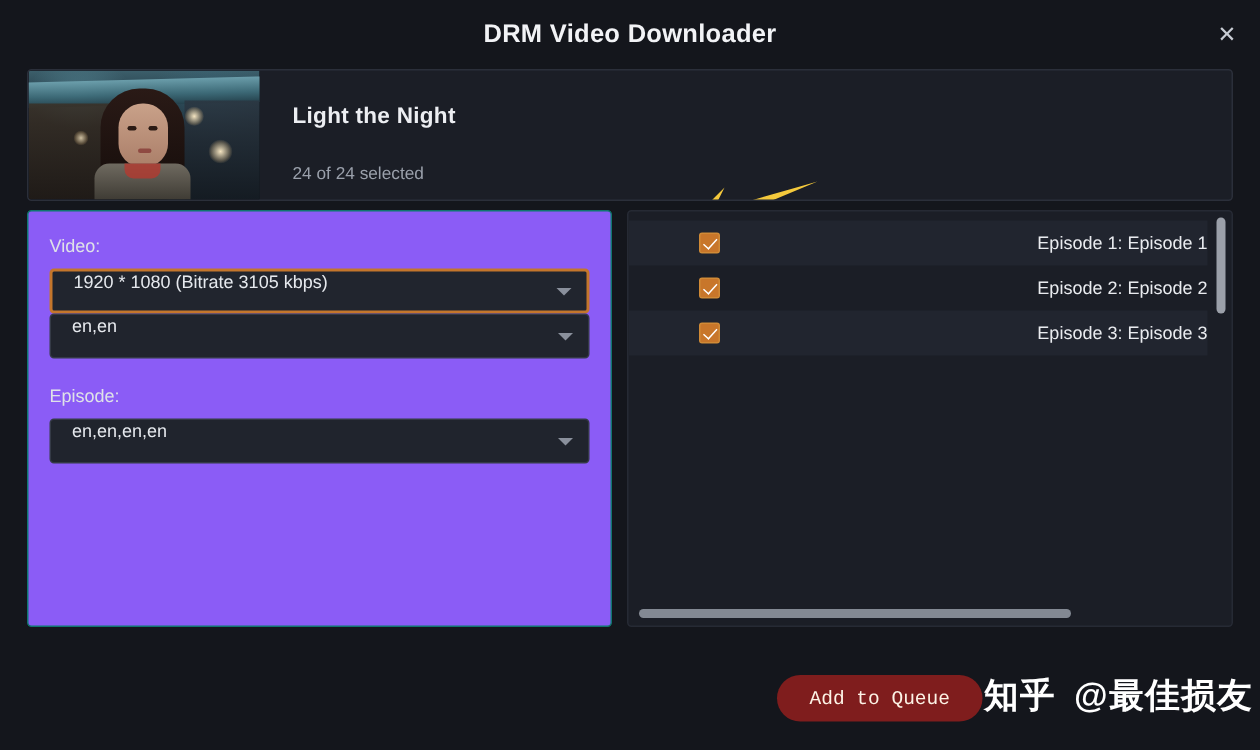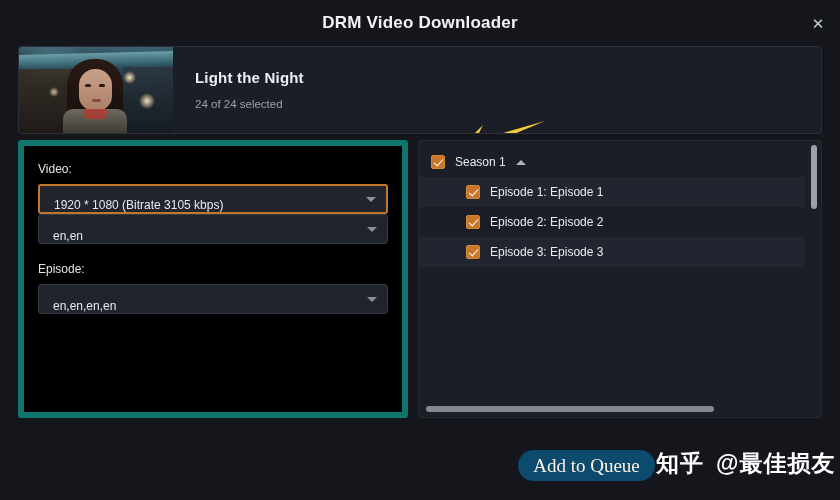--- a/index.html
+++ b/index.html
@@ -113,51 +113,51 @@
 
   .header-meta {
     flex: 1 1 auto;
     padding: 22px 0 0 22px;
     position: relative;
   }
   .show-title {
     font-size: 15px; color: #eceef2; font-weight: bold; letter-spacing: .2px;
   }
   .sel-count {
-    margin-top: 12px;
+    margin-top: 24px;
     font-size: 11.5px; color: #9aa0ab;
   }
 
   
   .arrow-anno {
     position: absolute; left: 258px; top: 66px;
     width: 120px; height: 56px;
     pointer-events: none;
   }
 
   
   .left-panel {
     position: absolute; left: 18px; top: 140px;
     width: 390px; height: 278px;
-    background: #000000;
-    border: 6px solid #0f766e;
+    background: #8b5cf6;
+    border: 1px solid #0f766e;
     border-radius: 3px;
     padding: 16px 14px 0 14px;
   }
   .field-label {
     font-size: 12px; color: #dfe2e8; margin-bottom: 8px;
   }
   .field-label.spaced { margin-top: 18px; }
   .select {
     position: relative;
     height: 30px;
     background: #20242d;
     border: 1px solid #343a46;
     border-radius: 3px;
-    display: flex; align-items: flex-end;
+    display: flex; align-items: flex-start;
     padding: 0 26px 0 14px;
     cursor: pointer;
   }
   .select.highlight {
     border: 2px solid #c4762c;
     background: #21252e;
   }
   .select .val {
     font-size: 12px; color: #e6e9ee; white-space: nowrap;
     overflow: hidden; text-overflow: ellipsis;
@@ -184,21 +184,21 @@
     position: absolute; left: 0; top: 0;
     width: 386px; height: 262px;
     padding-top: 6px;
   }
   .row {
     display: flex; align-items: center;
     height: 30px;
     padding-left: 12px;
     cursor: pointer;
   }
-  .row.indent { padding-left: 47px; }
+  .row.indent { padding-left: 47px; justify-content: space-between; }
   .row.shaded { background: #21252f; }
   .row-label {
     font-size: 12px; color: #e9ebef; margin-left: 10px;
     white-space: nowrap;
   }
   .row.select-all .row-label { color: #c9ccd3; }
 
   .cb {
     width: 14px; height: 14px; flex: 0 0 auto;
     border: 1.5px solid #d08a36;
@@ -255,26 +255,26 @@
     width: 288px; height: 6px;
     background: #838993;
     border-radius: 3px;
     cursor: pointer;
   }
 
   
   .queue-btn {
     position: absolute; left: 518px; top: 450px;
     width: 137px; height: 31px;
-    background: #0c4a6e;
+    background: #7f1d1d;
     border: none;
     border-radius: 16px;
     color: #fdf3e6;
-    font-size: 19px;
-    font-family: Liberation Serif, serif;
+    font-size: 13px;
+    font-family: Liberation Mono, monospace;
     cursor: pointer;
   }
 
   
   .watermark {
     position: absolute; left: 628px; top: 448px;
     display: flex; align-items: center;
     font-size: 23px; font-weight: bold;
     color: #ffffff;
     letter-spacing: 1px;
@@ -339,25 +339,20 @@
       <span class="val">en,en,en,en</span>
       <span class="caret"></span>
     </div>
 
   </div>
 
   <div class="right-panel">
     <div class="list-area">
 
 
-      <div class="row">
-        <span class="cb"></span>
-        <span class="row-label">Season 1</span>
-        <span class="chev-up"></span>
-      </div>
 
       <div class="row indent shaded">
         <span class="cb"></span>
         <span class="row-label">Episode 1: Episode 1</span>
       </div>
       <div class="row indent">
         <span class="cb"></span>
         <span class="row-label">Episode 2: Episode 2</span>
       </div>
       <div class="row indent shaded">

